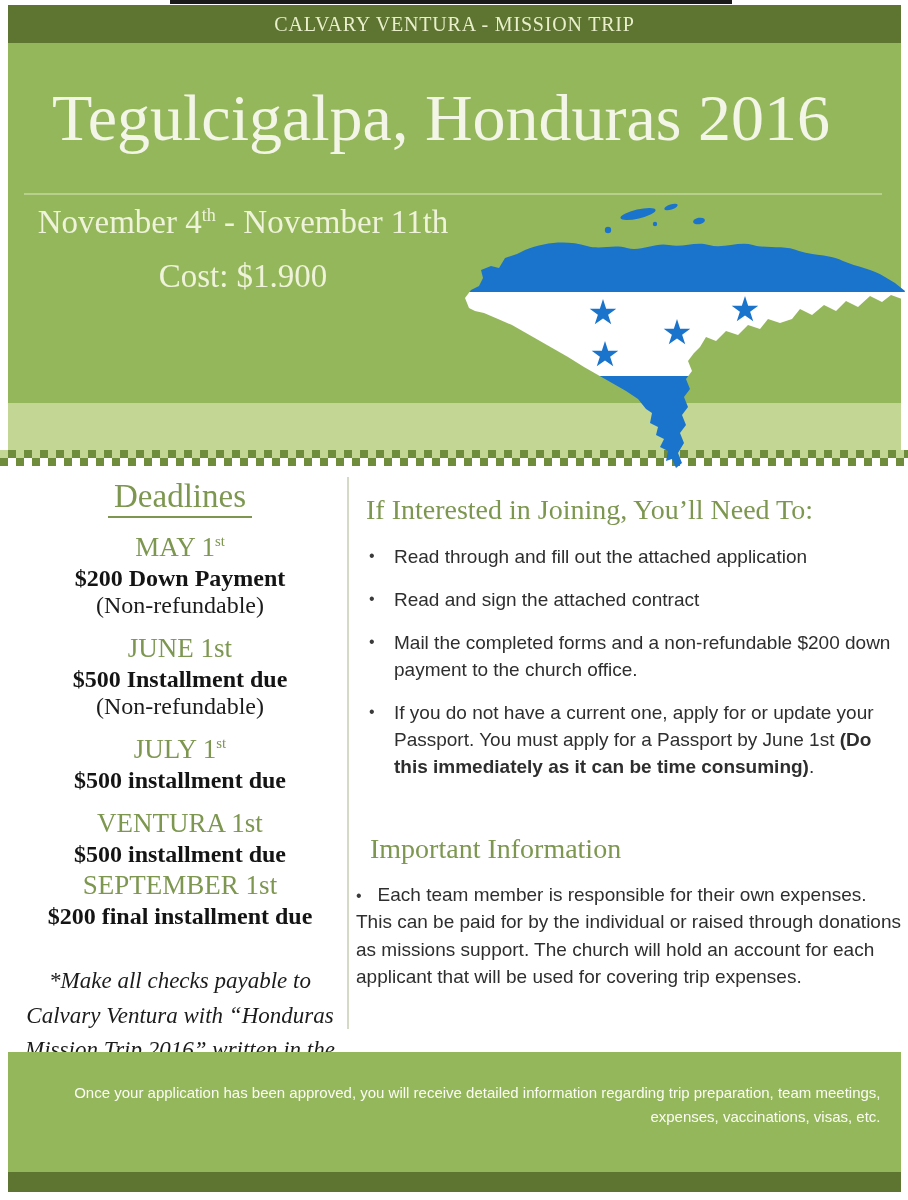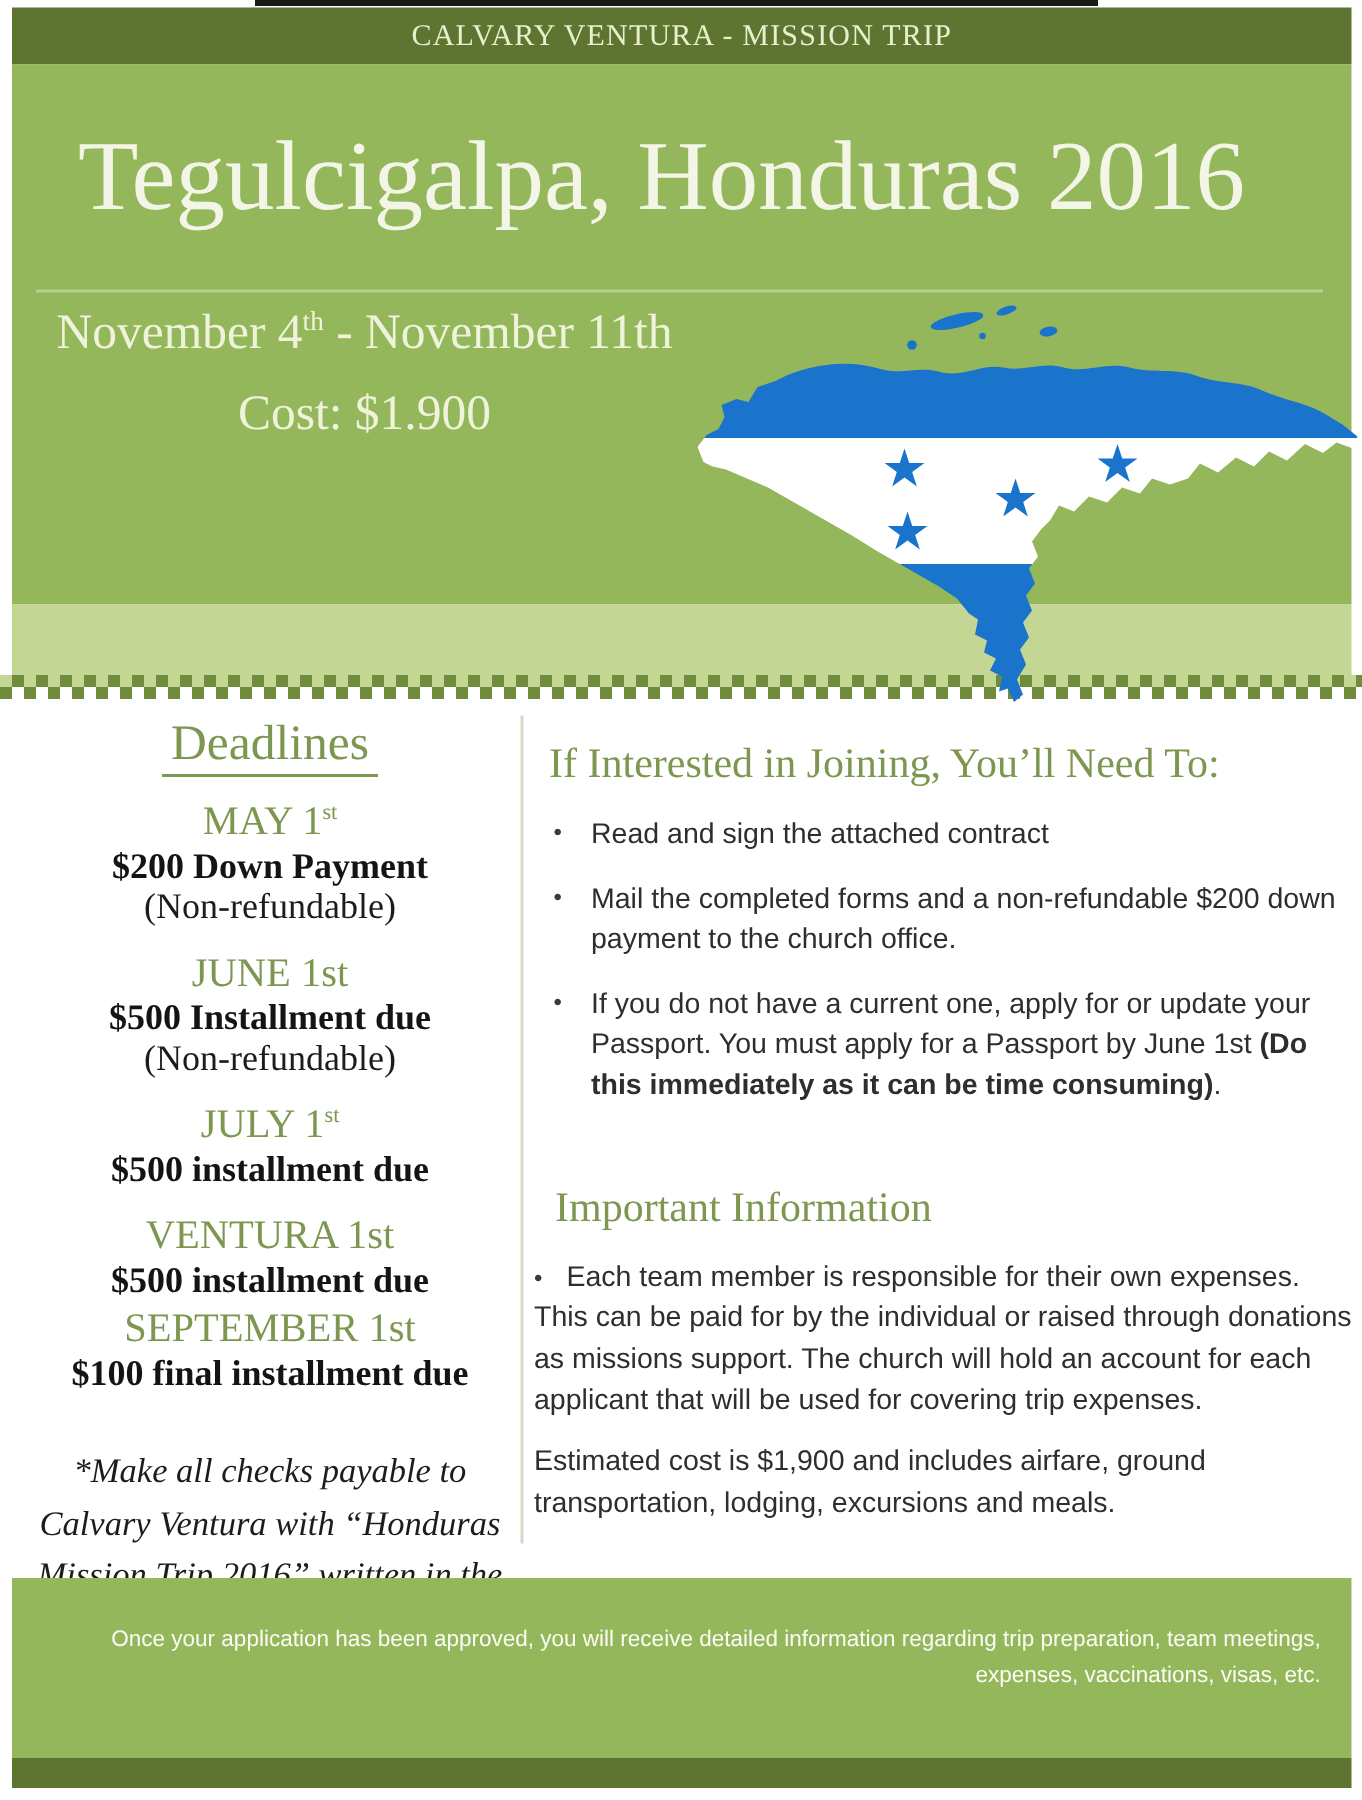--- a/index.html
+++ b/index.html
@@ -130,36 +130,36 @@
   <div class="dl-amount">$500  Installment due</div>
   <div class="dl-refund">(Non-refundable)</div>
 
   <div class="dl-date"><span>JULY 1</span><sup>st</sup></div>
   <div class="dl-amount">$500 installment due</div>
 
   <div class="dl-date"><span>VENTURA 1st</span></div>
   <div class="dl-amount">$500 installment due</div>
 
   <div class="dl-date tight"><span>SEPTEMBER 1st</span></div>
-  <div class="dl-amount">$100 final installment due</div>
+  <div class="dl-amount">$200 final installment due</div>
 
   <div class="dl-note">*Make all checks payable to Calvary Ventura with “Honduras Mission Trip 2016” written in the memo line.</div>
 </div>
 
 <div class="abs" id="divider"></div>
 
 <div class="abs" id="right-col">
   <div class="rc-title">If Interested in Joining, You’ll Need To:</div>
   <ul class="rc-bullets">
+    <li>Read through and fill out the attached application</li>
     <li>Read and sign the attached contract</li>
     <li>Mail the completed forms and a non-refundable $200 down payment to the church office.</li>
     <li><span>If you do not have a current one, apply for or update your Passport. You must apply for a Passport by June 1st </span><b>(Do this immediately as it can be time consuming)</b><span>.</span></li>
   </ul>
 
   <div class="rc-title second">Important Information</div>
   <p class="rc-para"><span class="inline-bullet">•</span><span>Each team member is responsible for their own expenses. This can be paid for by the individual or raised through donations as missions support. The church will hold an account for each applicant that will be used for covering trip expenses.</span></p>
-  <p class="rc-para">Estimated cost is $1,900 and includes airfare, ground transportation, lodging, excursions and meals.</p>
 </div>
 
 <div class="abs" id="footer-banner">
   <div id="footer-text">Once your application has been approved, you will receive detailed information regarding trip preparation, team meetings, expenses, vaccinations, visas, etc.</div>
 </div>
 <div class="abs" id="footer-strip"></div>
 
 </body></html>

